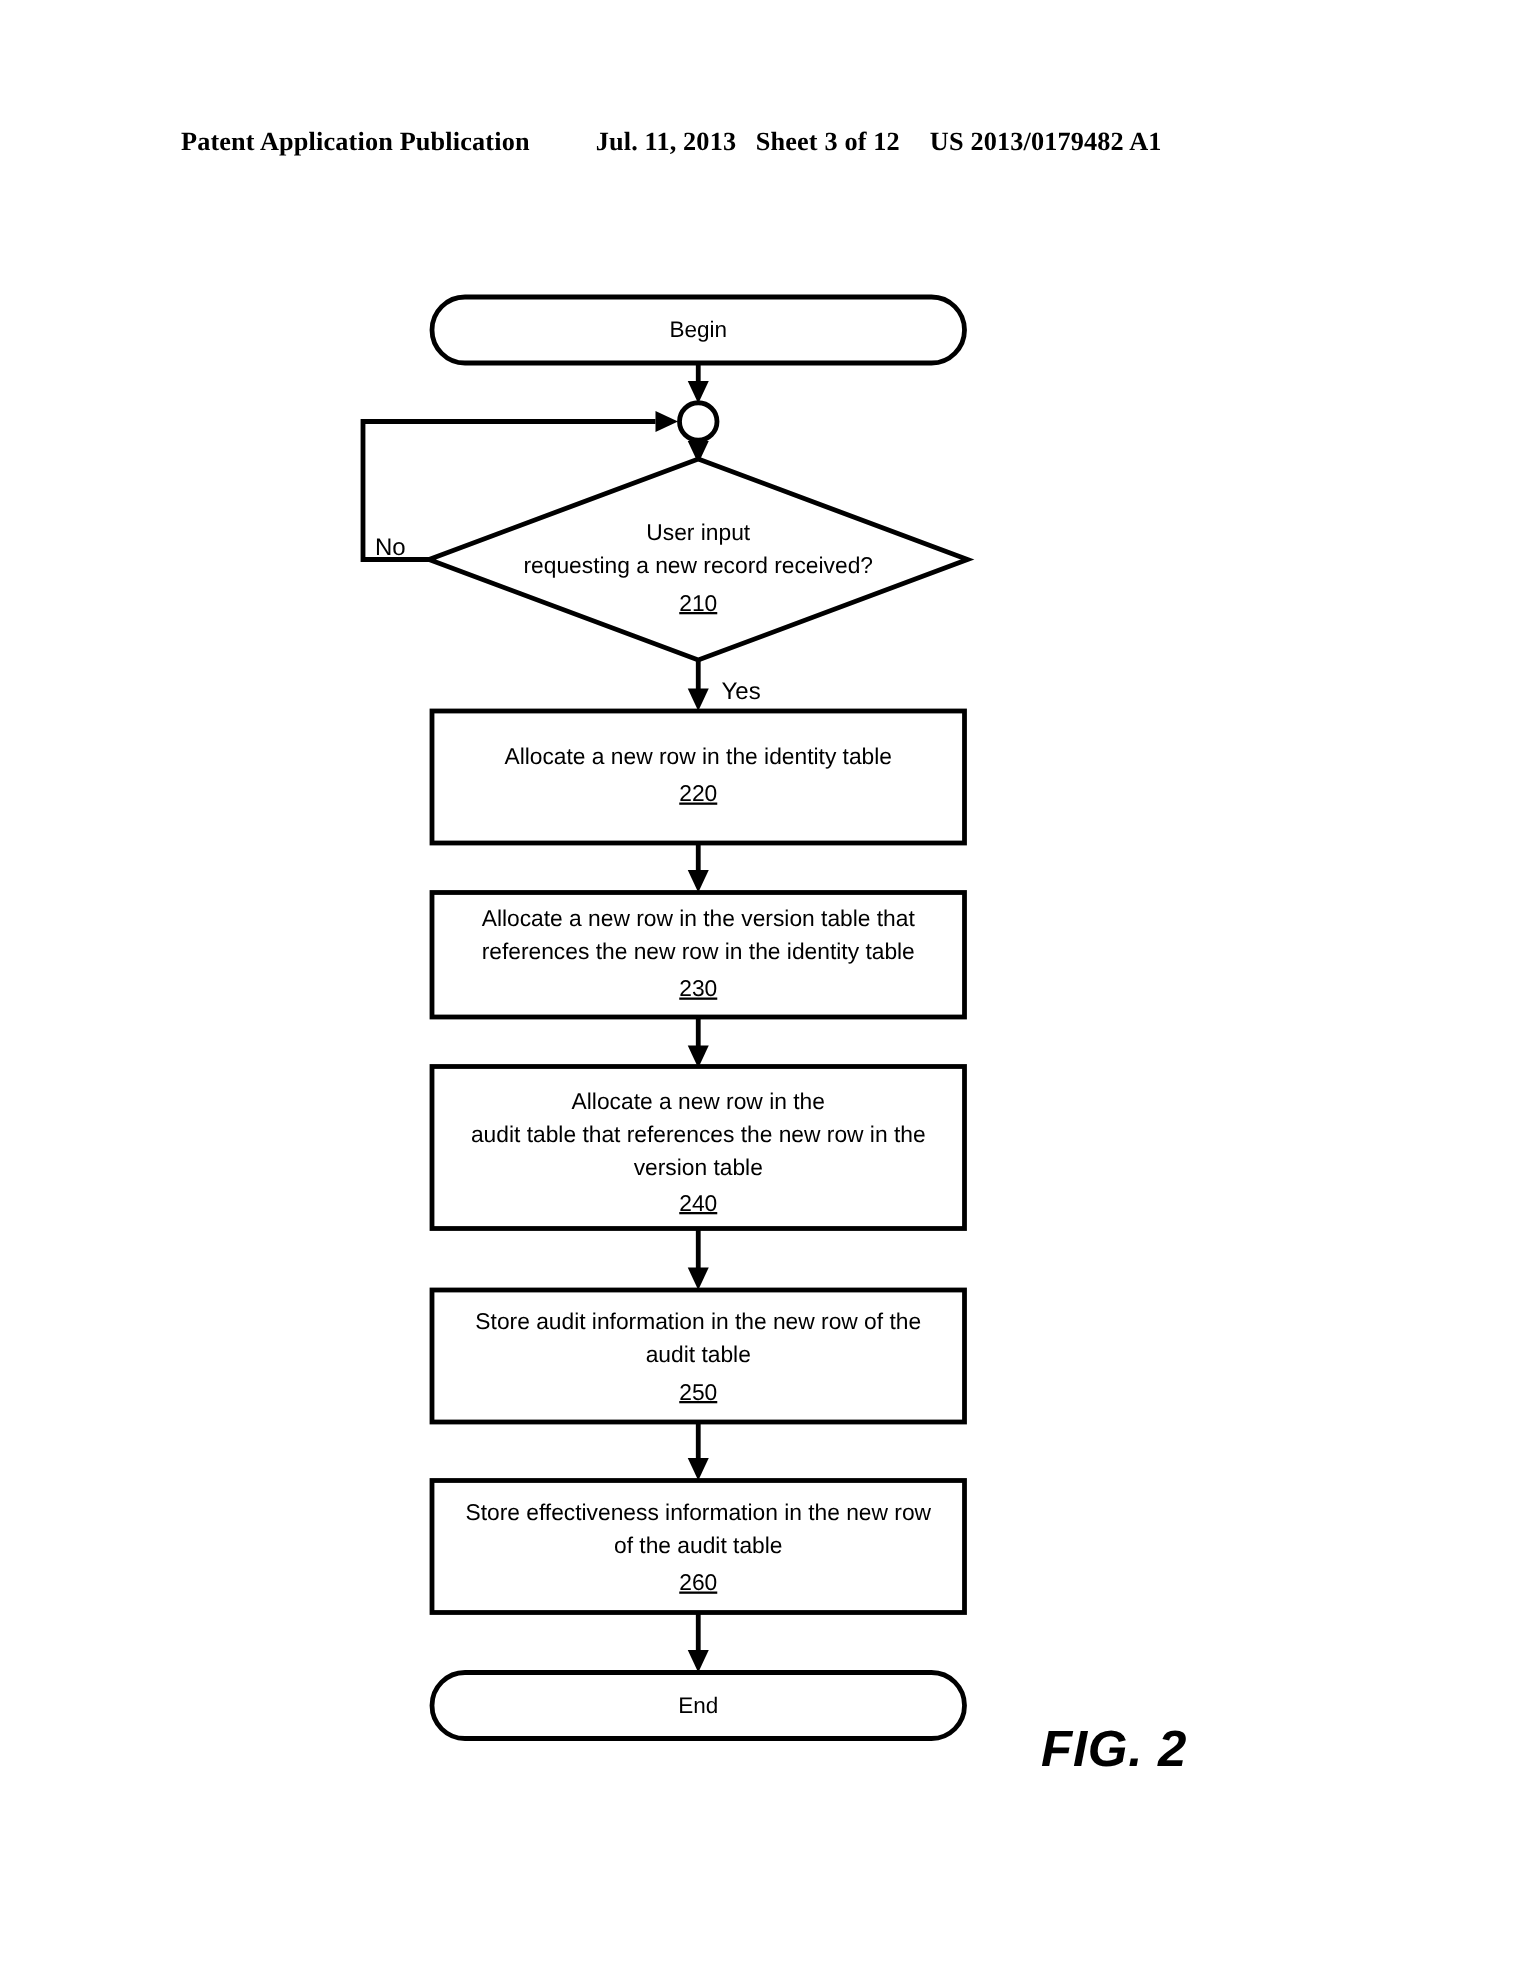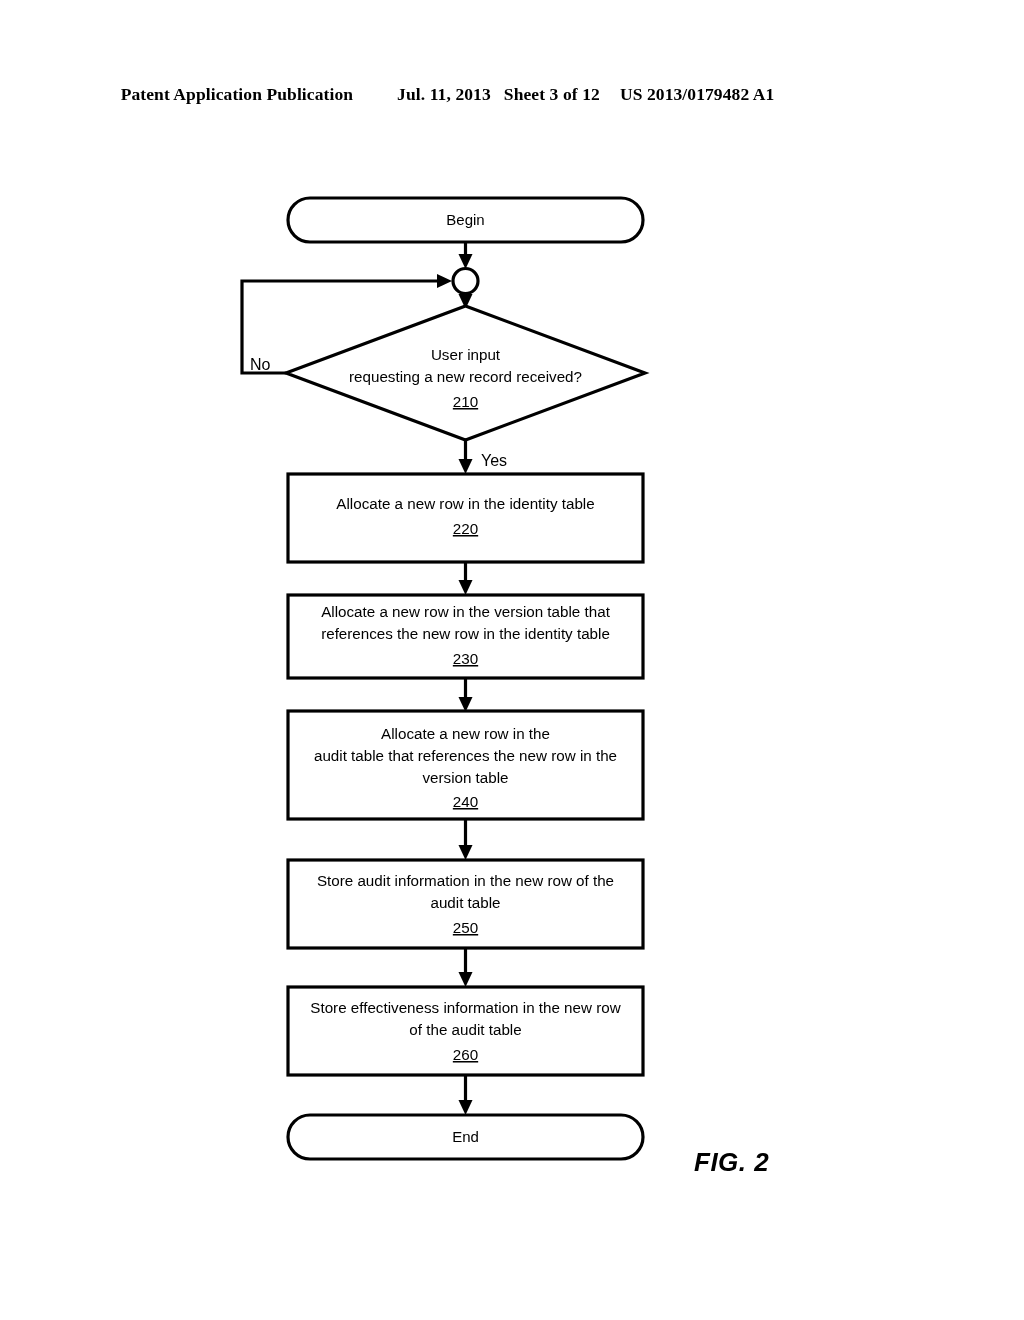--- a/index.html
+++ b/index.html
@@ -90,21 +90,21 @@
   }
 
   
   .fig-caption {
     position: absolute;
     left: 694px;
     top: 1147px;
     font-family: "Liberation Sans", sans-serif;
     font-weight: bold;
     font-style: italic;
-    font-size: 26px;
+    font-size: 34px;
     letter-spacing: 0.5px;
     white-space: nowrap;
   }
 </style>
 </head>
 <body>
 
 <div class="page-header">
   <span class="hdr-pub">Patent Application Publication</span>
   <span class="hdr-date">Jul. 11, 2013</span>

